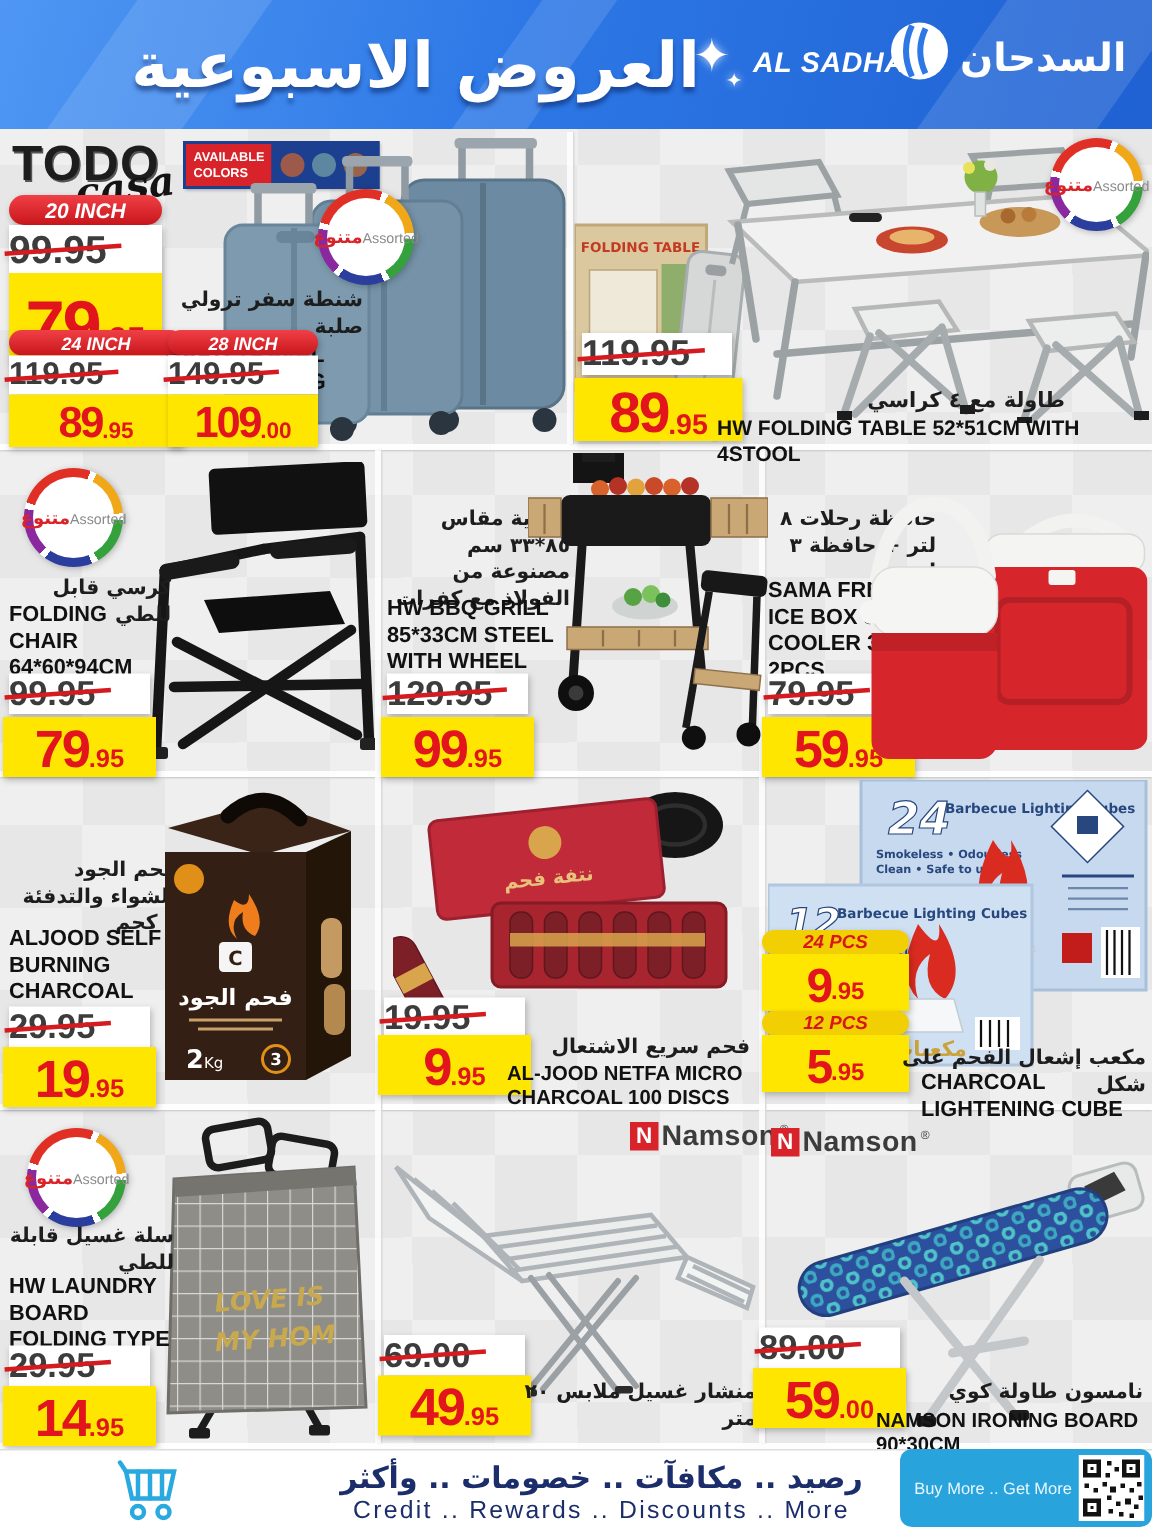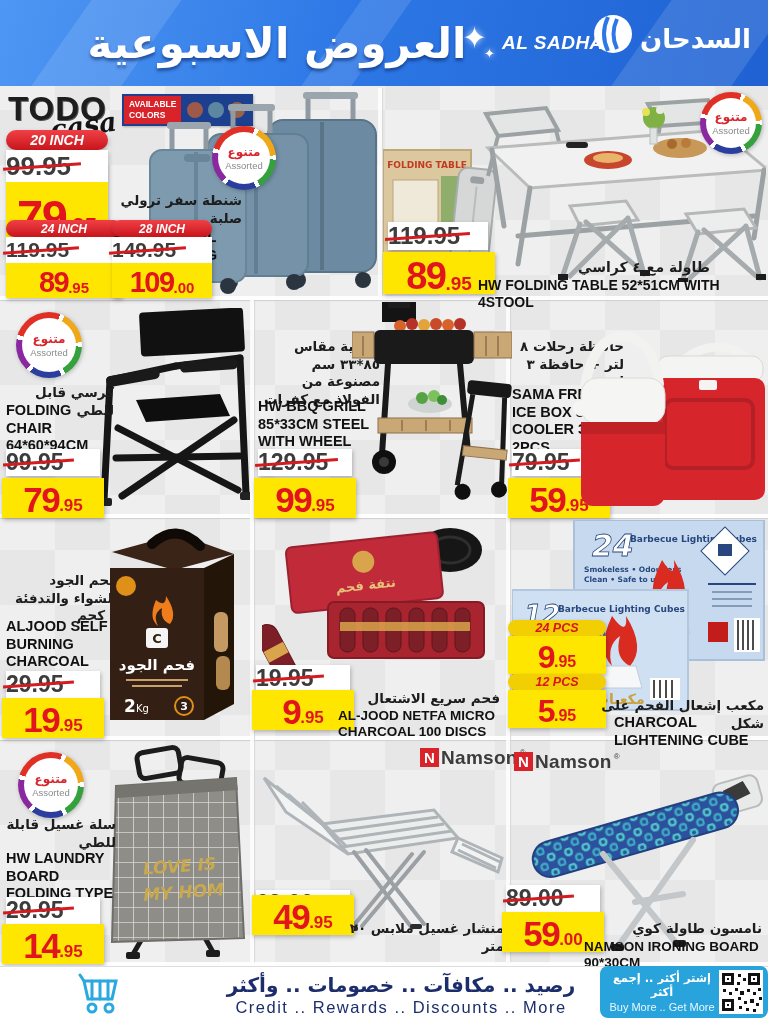--- a/index.html
+++ b/index.html
@@ -48,21 +48,21 @@
   .tagv .pnew{height:36px;font-size:32px;width:98px;padding-bottom:2px}
   .tagv .cents{font-size:16px;padding-bottom:2px}
   
   .name-ar{font-size:13.5px;line-height:1.3;text-align:right;}
   .name-en{font-size:14.5px;font-weight:bold;color:#111;line-height:1.22;}
   
   .assorted{border-radius:50%;padding:6px;
     background:conic-gradient(from -35deg,#e03025 0 55deg,#fff 55deg 63deg,#f0a818 63deg 120deg,#fff 120deg 128deg,#35a13c 128deg 185deg,#fff 185deg 193deg,#2b3e9e 193deg 250deg,#fff 250deg 258deg,#8a28a0 258deg 315deg,#fff 315deg 323deg,#e03025 323deg 360deg);
     filter:drop-shadow(1px 1px 2px rgba(0,0,0,.25));}
   .assorted .inner{background:#fff;border-radius:50%;width:100%;height:100%;box-sizing:border-box;
-    display:flex;flex-direction:column;align-items:center;justify-content:center;}
+    display:flex;flex-direction:row;align-items:center;justify-content:center;}
   .a-ar{color:#d8232a;font-size:12px;line-height:1;}
   .a-en{color:#8a8a8a;font-size:9.5px;margin-top:2px;}
   .colors-badge{display:flex;border:2px solid #1c3f8f;background:#1c3f8f;box-shadow:1px 1px 2px rgba(0,0,0,.25);}
   .colors-label{background:#d8232a;color:#fff;font-size:8.5px;font-weight:bold;line-height:1.25;
     padding:3px 5px;display:flex;flex-direction:column;justify-content:center;}
   .colors-dots{display:flex;align-items:center;gap:5px;padding:0 6px;background:#1c3f8f;}
   .color-dot{width:16px;height:16px;border-radius:50%;}
   
   .todo-main{font-size:33px;font-weight:900;color:#1d1d1d;letter-spacing:1px;line-height:1;
     text-shadow:1px 1px 0 #555;}
@@ -616,21 +616,21 @@
       <g fill="#2c2c2c">
           <rect x="84" y="154" width="12" height="5" rx="2"></rect>
           <rect x="148" y="152" width="12" height="5" rx="2"></rect>
         </g>
     </svg>
     <div class="pcard plain" style="left:256px;top:890px;">
       <div class="pold">
           <span class="strike">69.00</span>
         </div>
     </div>
-    <div class="pcard plain" style="left:252px;top:895px;">
+    <div class="pcard plain" style="left:252px;top:917px;">
       <div class="pnew">
           <span class="int">49</span>
           <span class="cents">.95</span>
         </div>
     </div>
     <div class="abs name-ar ar" style="left:336px;top:920px;width:168px;">منشار غسيل ملابس ٢٠ متر</div>
     <div class="abs name-en" style="left:336px;top:924px;width:170px;margin-top:48px;">CLOTH DRYER 20 M</div>
   </div>
 
   <div>
@@ -689,21 +689,20 @@
         <line x1="6" y1="8" x2="2" y2="2"></line>
         <circle cx="14" cy="35" r="4"></circle>
           <circle cx="31" cy="35" r="4"></circle>
       </g>
     </svg>
     <div class="abs tag-ar ar" style="left:215px;top:6px;width:372px;">رصيد .. مكافآت .. خصومات .. وأكثر</div>
     <div class="abs tag-en" style="left:215px;top:31px;width:372px;">Credit .. Rewards .. Discounts .. More</div>
   </div>
   <div class="promo">
     <div style="flex:1;">
-      <div class="promo-ar ar">إشتر أكثر .. إجمع أكثر</div>
       <div class="promo-en">Buy More .. Get More</div>
     </div>
     <svg width="44" height="44" viewBox="0 0 44 44">
       <rect width="44" height="44" fill="#ffffff"></rect>
       <g fill="#111">
         <rect x="3" y="3" width="12" height="12"></rect>
           <rect x="29" y="3" width="12" height="12"></rect>
           <rect x="3" y="29" width="12" height="12"></rect>
         <rect x="6" y="6" width="6" height="6" fill="#fff"></rect>
           <rect x="32" y="6" width="6" height="6" fill="#fff"></rect>

